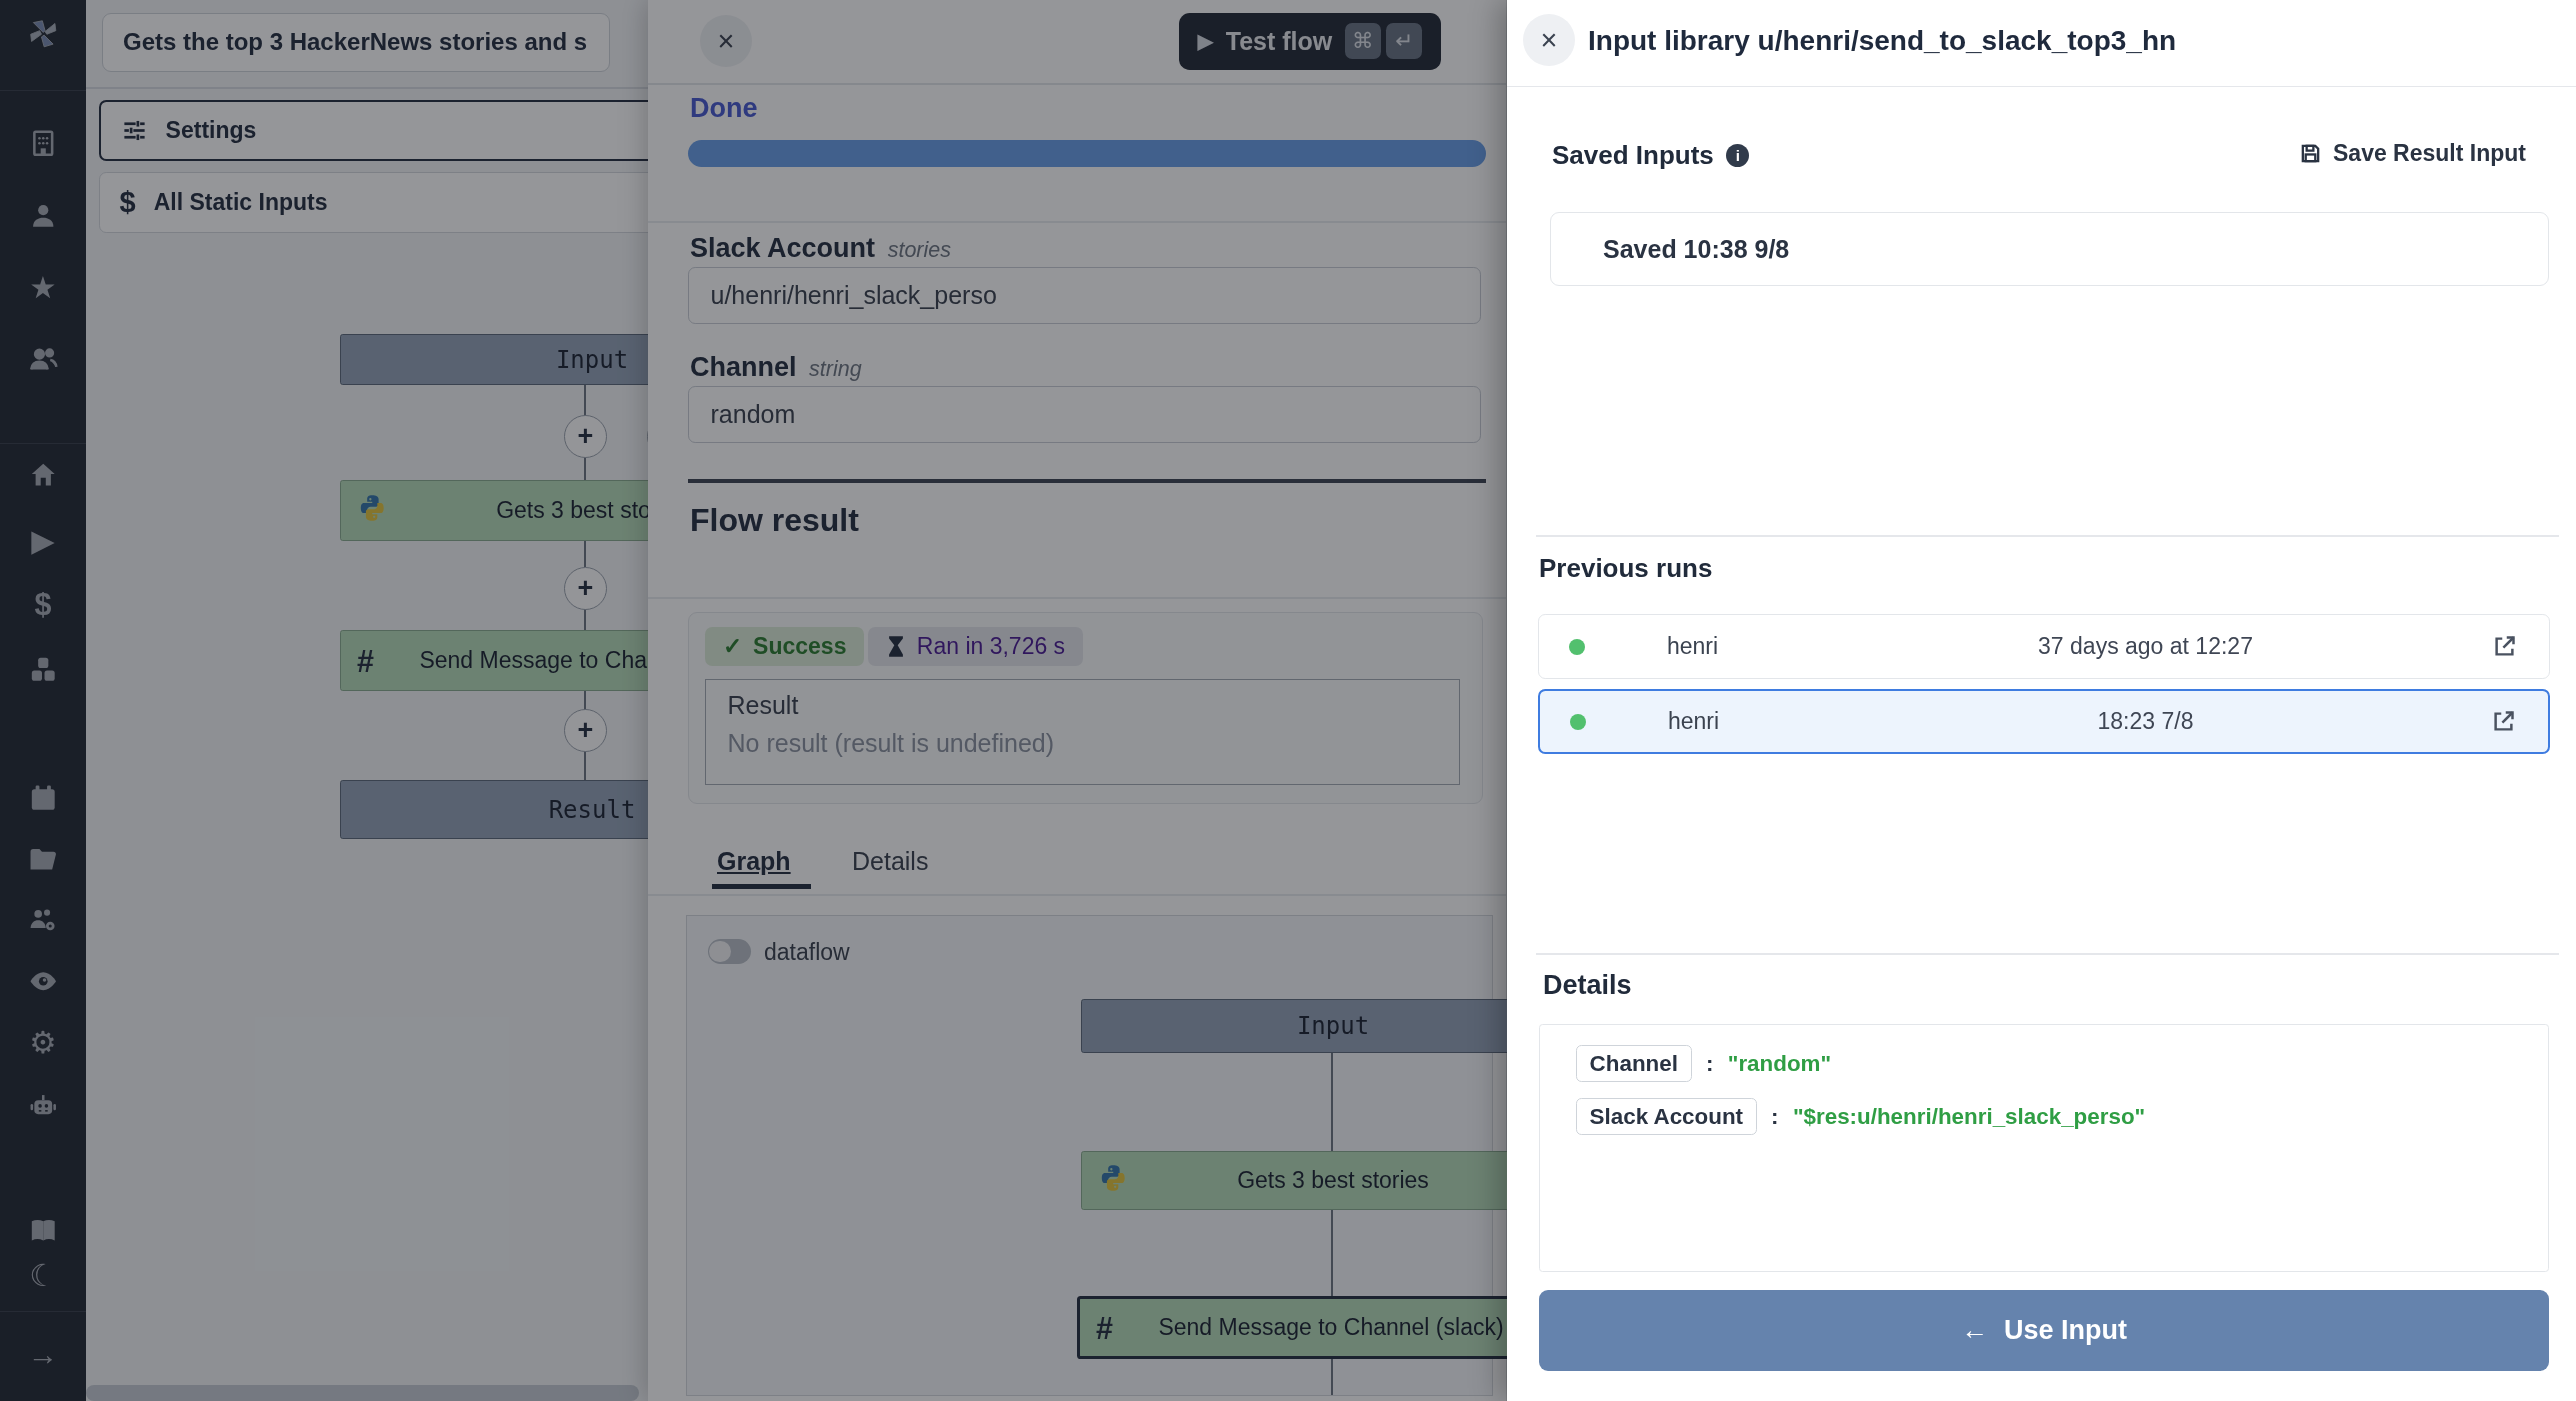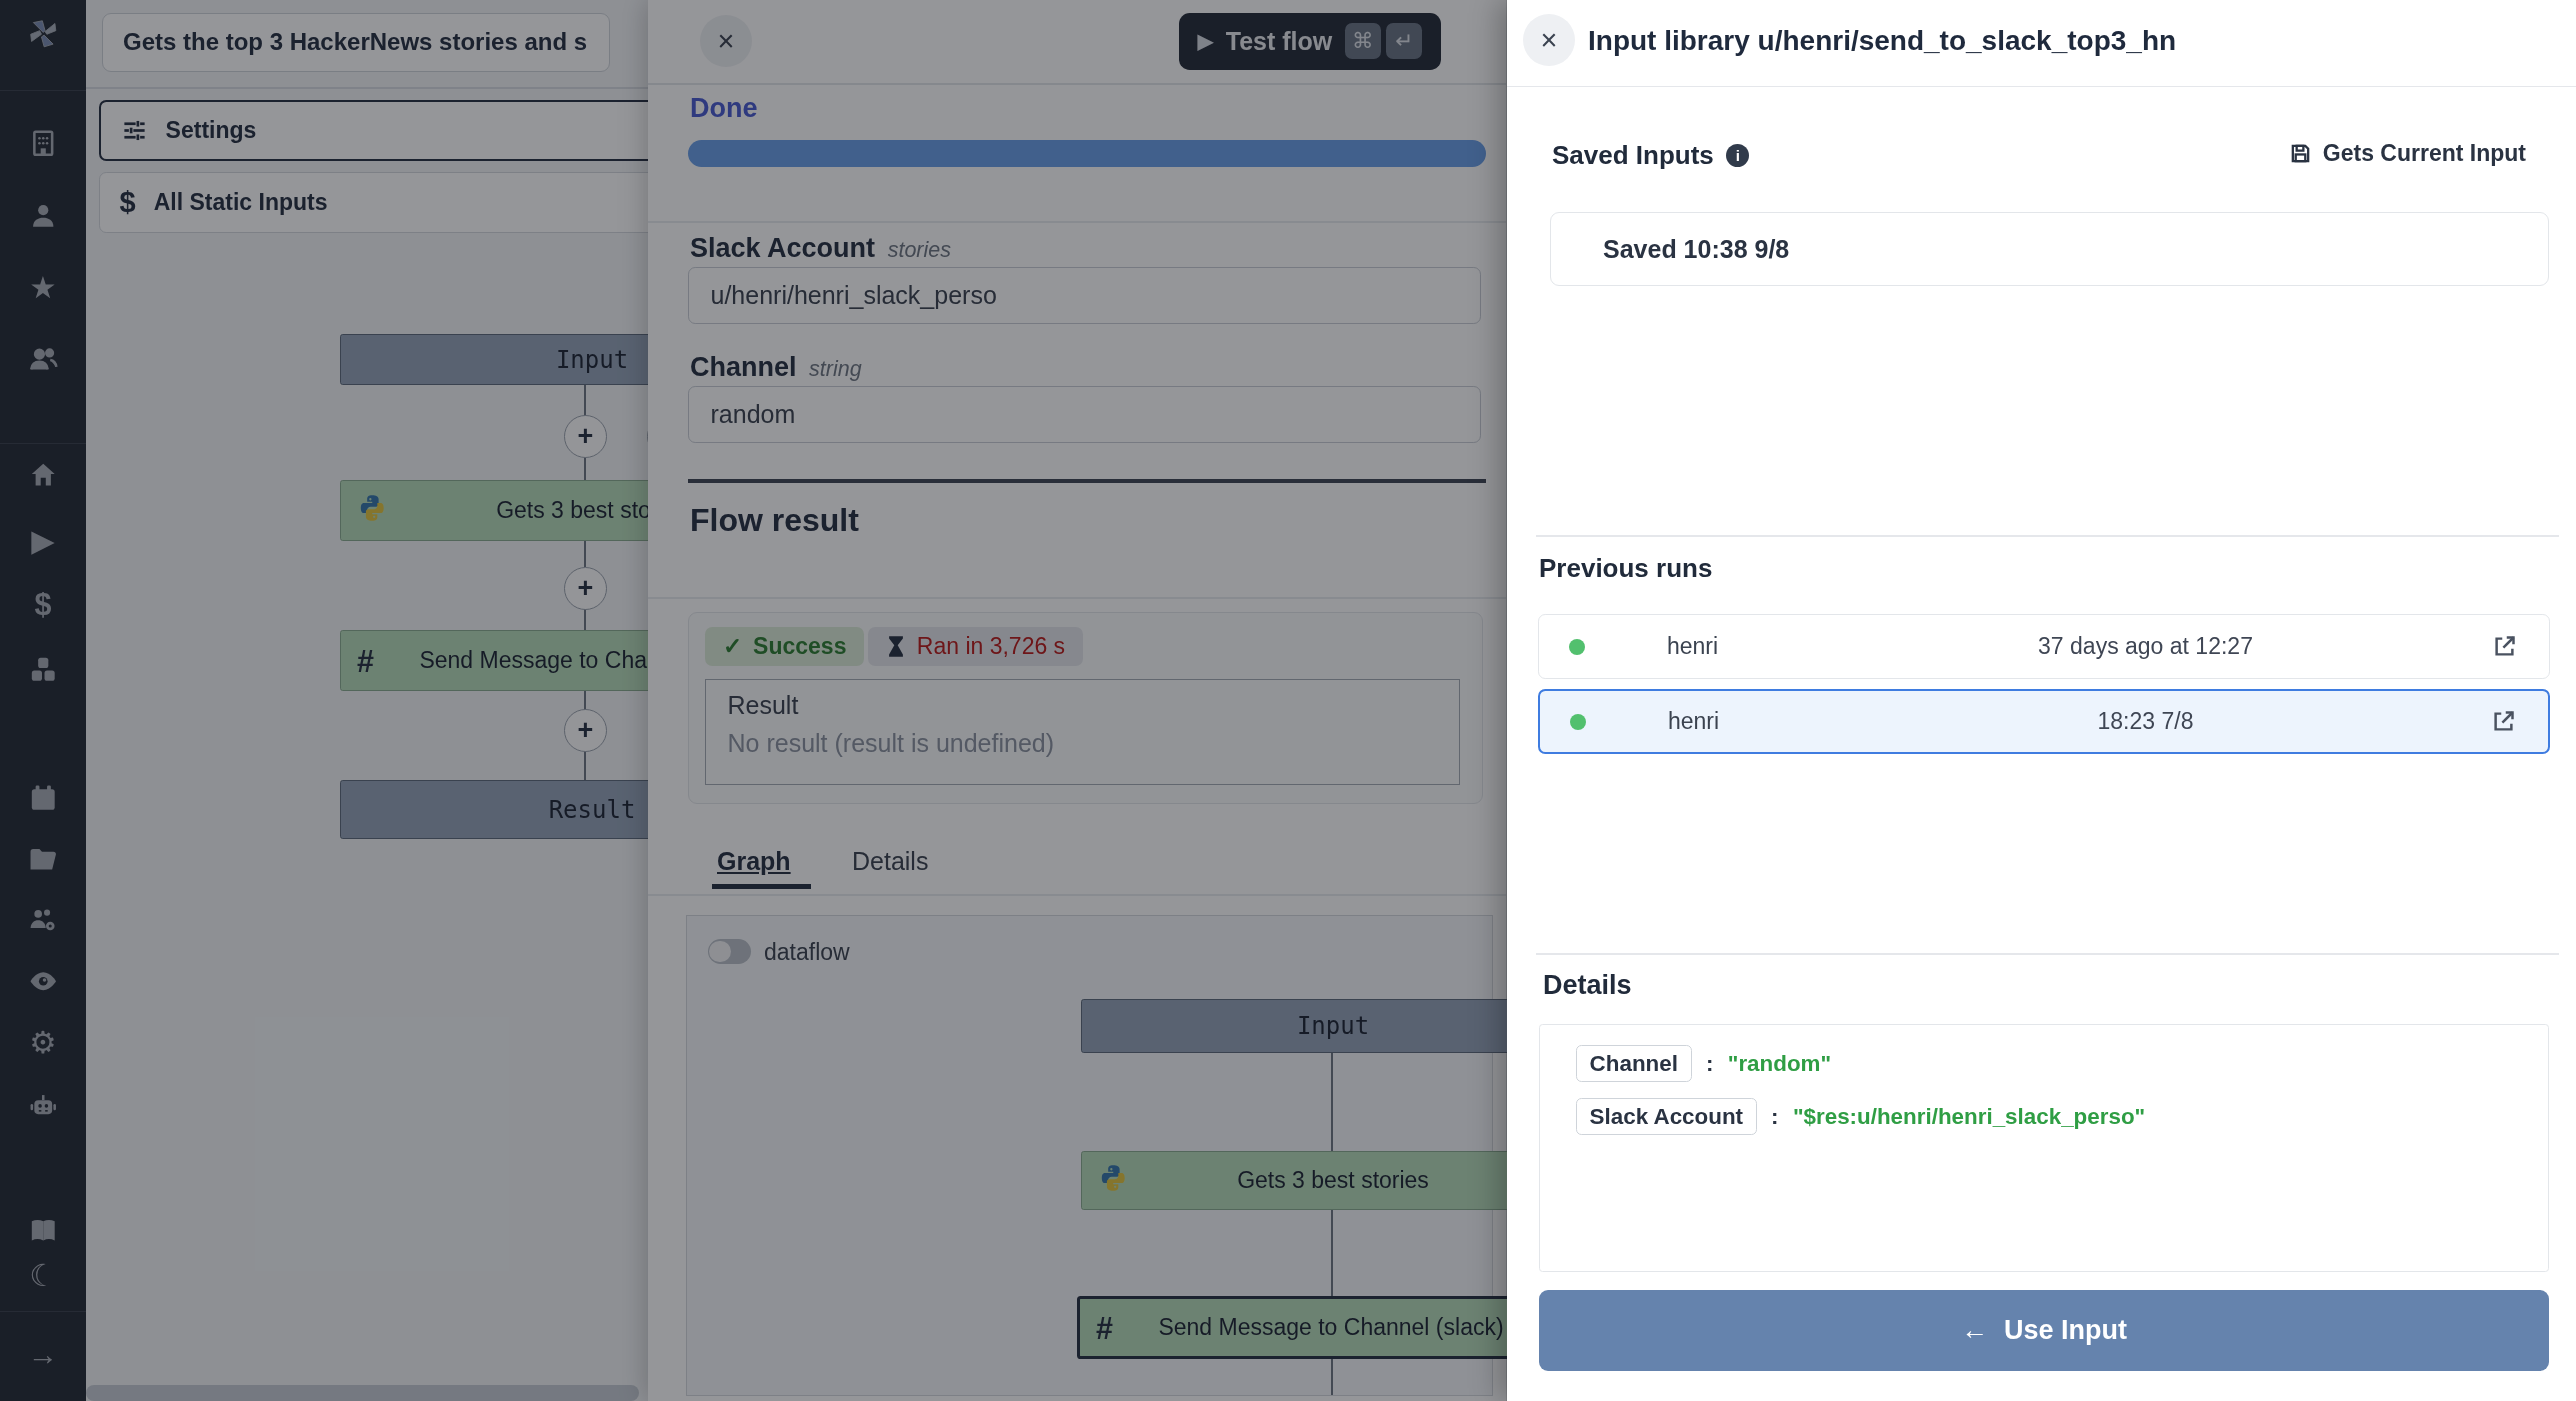--- a/index.html
+++ b/index.html
@@ -27,21 +27,21 @@
   
   #testdrawer{left:648px;top:0;width:858px;height:1401px;background:#fff;z-index:10;box-shadow:0 0 27px rgba(0,0,0,.25);}
   .xbtn{width:52px;height:52px;border-radius:50%;background:#eef0f3;display:flex;align-items:center;justify-content:center;font-size:29px;color:#3b4350;}
   .testflowbtn{left:531px;top:12.6px;width:262px;height:57px;background:#242b38;border-radius:10.8px;display:flex;align-items:center;justify-content:center;gap:12.6px;color:#e8eaee;font-weight:bold;font-size:25px;}
   .kbd{width:36px;height:36px;background:#6a7585;border-radius:7.2px;display:flex;align-items:center;justify-content:center;font-size:21.5px;color:#dfe3e9;font-weight:normal;}
   .fieldlabel{font-weight:bold;font-size:27px;color:#273043;}
   .fieldtype{font-style:italic;font-size:21.5px;color:#6e7682;margin-left:12.6px;font-weight:normal;}
   .textinput{width:793px;height:57px;border:1.8px solid #c9ced6;border-radius:7.2px;font-size:25px;color:#3b4350;padding:0 21.5px;box-sizing:border-box;background:#fff;font-family:"Liberation Sans",sans-serif;}
   .chip{height:39px;border-radius:7.2px;display:flex;align-items:center;gap:10.8px;padding:0 18px;font-size:23px;font-weight:bold;}
   .chip.success{background:#dcebd8;color:#2e7d32;}
-  .chip.duration{background:#e4e7eb;color:#b91c1c;font-weight:normal;}
+  .chip.duration{background:#e4e7eb;color:#4c1d95;font-weight:normal;}
   .tab{font-size:25px;color:#3b4350;}
   .tab.active{font-weight:bold;color:#273043;}
   .toggle{width:43px;height:25px;border-radius:12.6px;background:#b9bfc8;position:relative;}
   .toggle .knob{position:absolute;left:1.8px;top:1.8px;width:21.5px;height:21.5px;border-radius:50%;background:#f2f3f5;}
   .badge{width:65px;height:36px;background:#c9d3f5;border-radius:7.2px;display:flex;align-items:center;justify-content:center;font-weight:bold;font-size:25px;color:#343fa1;}
   
   #overlay{left:0;top:0;width:1507px;height:1401px;background:rgba(13,17,23,0.44);z-index:20;}
   
   #library{left:1507px;top:0;width:1069px;height:1401px;background:#fff;z-index:30;box-shadow:-9px 0 27px rgba(0,0,0,.25);}
   .lib-h{font-weight:bold;color:#212b3b;}
@@ -361,21 +361,21 @@
       <span style="width:23px;height:23px;border-radius:50%;background:#313b4b;color:#fff;font-size:15.2px;font-weight:bold;display:inline-flex;align-items:center;justify-content:center;">i</span>
     </div>
     <div class="abs flex" style="right:50px;top:140px;gap:10.8px;font-weight:bold;font-size:23px;color:#2a3342;">
       <span class="icn">
         <svg width="23" height="23" viewBox="0 0 24 24" fill="none" stroke="#2a3342" stroke-width="2.4">
             <path d="M4 4h13l3 3v13H4z"></path>
             <rect x="8" y="4" width="7" height="5"></rect>
             <rect x="7" y="13" width="10" height="7"></rect>
           </svg>
       </span>
-      <span>Gets Current Input</span>
+      <span>Save Result Input</span>
     </div>
 
     <div class="abs savedcard">
       <span>Saved 10:38 9/8</span>
     </div>
 
     <div class="abs hdiv" style="left:29px;top:535px;width:1023px;background:#e5e7eb;height:1.8px;"></div>
     <div class="abs lib-h" style="left:32px;top:553px;font-size:26px;">
       <span>Previous runs</span>
     </div>

